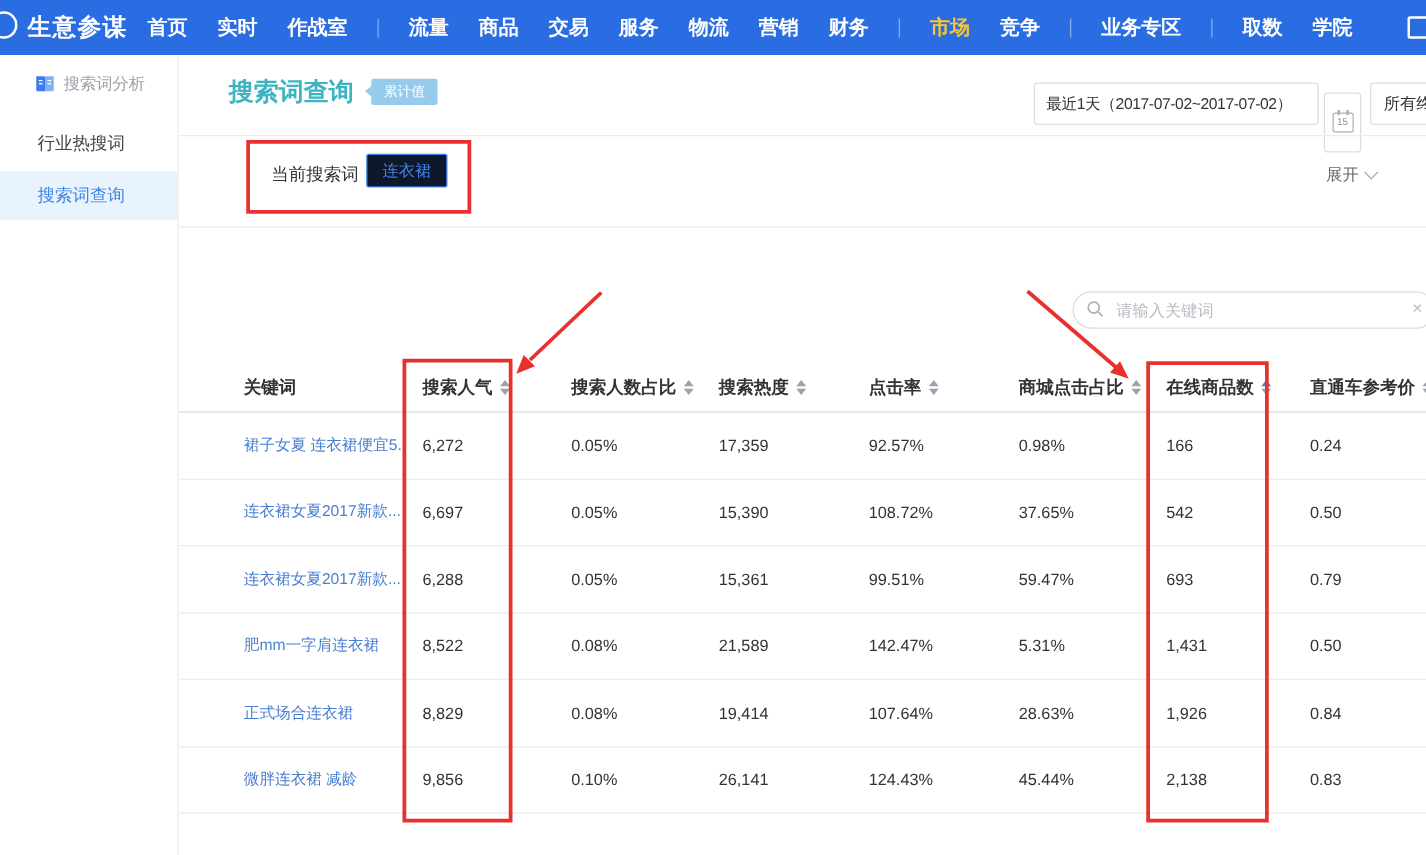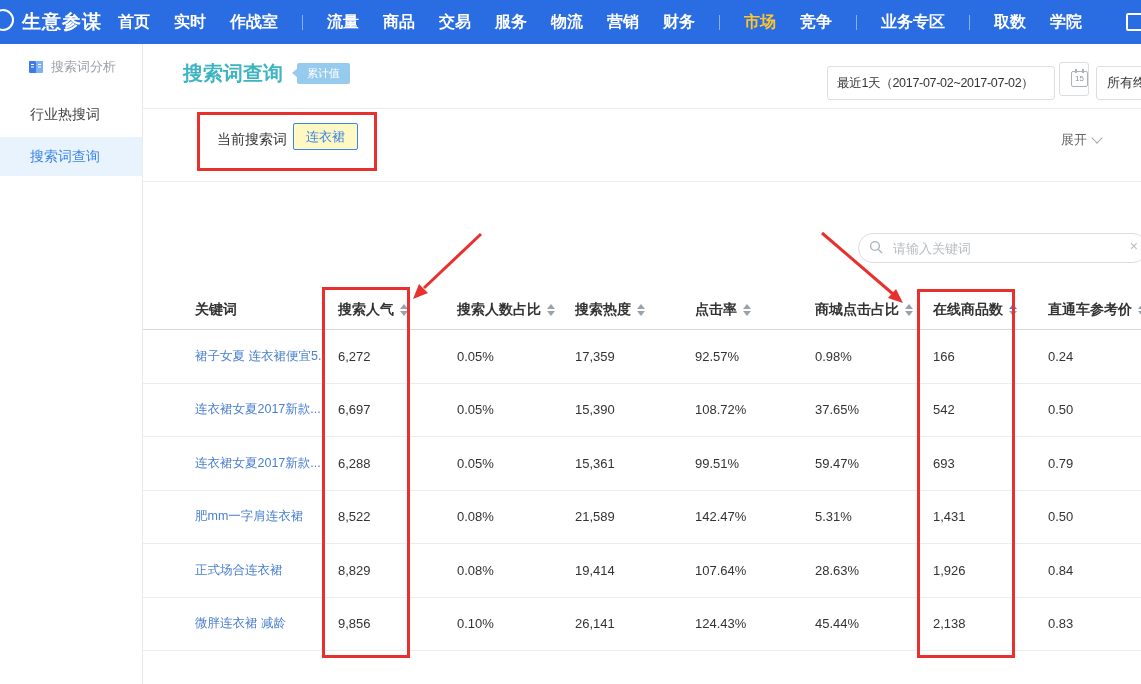--- a/index.html
+++ b/index.html
@@ -36,38 +36,38 @@
   .title-row h1{margin:0;font-size:20px;font-weight:700;color:var(--teal,#3eb4c0);}
   .badge{margin-left:14px;background:var(--badge,#97cbee);color:#fff;font-size:11px;
          padding:3px 10px;border-radius:2px;position:relative;}
   .badge::before{content:"";position:absolute;left:-5px;top:50%;transform:translateY(-50%);
          border-top:5px solid transparent;border-bottom:5px solid transparent;
          border-right:6px solid var(--badge,#97cbee);}
   .date-box{position:absolute;left:684px;top:22px;width:228px;height:34px;line-height:32px;
          box-sizing:border-box;border:1px solid #ddd;border-radius:3px;padding:0 9px;
          font-size:12.5px;letter-spacing:-.3px;color:#333;background:#fff;cursor:pointer;
          white-space:nowrap;overflow:hidden;}
-  .cal-btn{position:absolute;left:916px;top:18px;width:30px;height:34px;border:1px solid #ddd;
-         border-radius:3px;background:#fff;display:flex;align-items:center;justify-content:flex-end;cursor:pointer;padding:0;}
+  .cal-btn{position:absolute;left:916px;top:30px;width:30px;height:48px;border:1px solid #ddd;
+         border-radius:3px;background:#fff;display:flex;align-items:center;justify-content:center;cursor:pointer;padding:0;}
   .cal-box{width:15px;height:14px;border:1px solid #aab2ba;border-radius:2px;position:relative;text-align:center;}
   .cal-box::before,.cal-box::after{content:"";position:absolute;top:-3px;width:2px;height:4px;background:#aab2ba;}
   .cal-box::before{left:3px}.cal-box::after{right:3px}
   .cal-day{font-size:8px;color:#8a929a;line-height:14px;display:block;}
   .terminal-box{position:absolute;left:953px;top:22px;width:84px;height:34px;line-height:32px;
          border:1px solid #ddd;border-radius:3px;padding:0 10px;font-size:13px;color:#333;
          box-sizing:border-box;cursor:pointer;white-space:nowrap;background:#fff;}
 
   .divider{position:absolute;left:0;right:0;height:1px;background:#ececec;}
   .d1{top:64px}.d2{top:137px}
 
   
   .filter-label{position:absolute;left:74px;top:87px;font-size:14px;color:#333;}
   .keyword-tag{position:absolute;left:150px;top:79px;height:27px;line-height:25px;padding:0 12px;
          border:1px solid #3d84e6;color:#3d84e6;font-size:13px;border-radius:2px;
-         box-sizing:border-box;cursor:pointer;background:#fef9c3;}
+         box-sizing:border-box;cursor:pointer;background:#0f172a;}
   .expand{position:absolute;left:918px;top:87px;font-size:13px;color:#666;cursor:pointer;
          display:flex;align-items:center;gap:6px;}
   .chev{width:7px;height:7px;border-right:1.5px solid #aaa;border-bottom:1.5px solid #aaa;
          transform:rotate(45deg);margin-top:-4px;}
 
   
   .search-wrap{position:absolute;left:715px;top:189px;width:290px;height:30px;}
   .search-wrap .mag{position:absolute;left:11px;top:7px;}
   .search-input{width:100%;height:100%;box-sizing:border-box;border:1px solid #ddd;border-radius:15px;
          padding:0 24px 0 34px;font-size:13px;color:#333;outline:none;font-family:inherit;}

